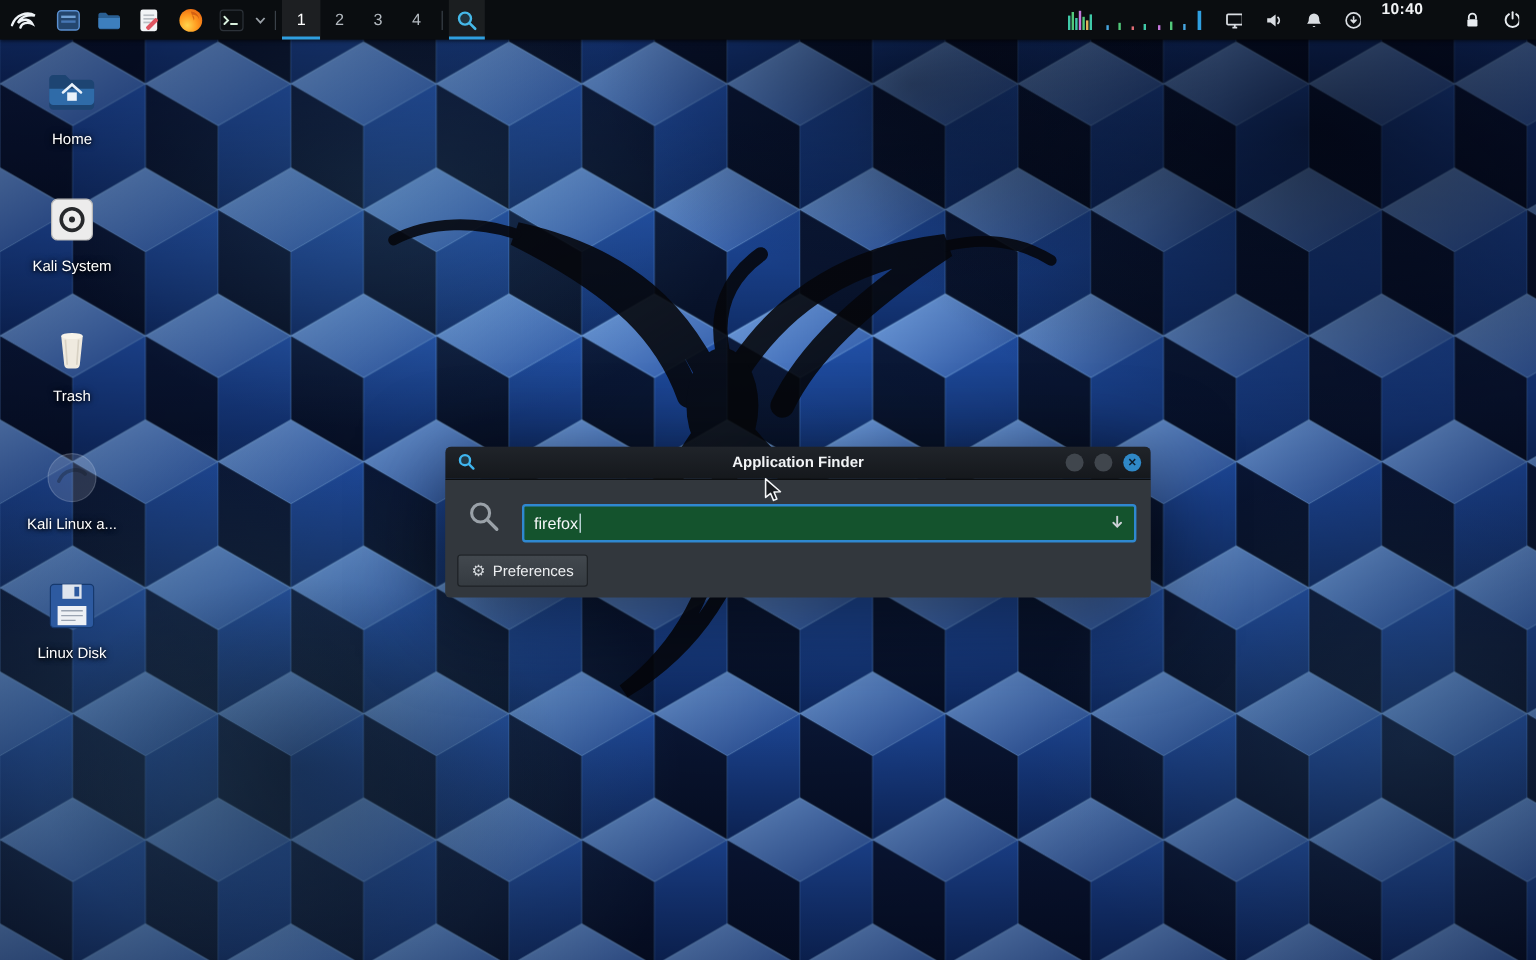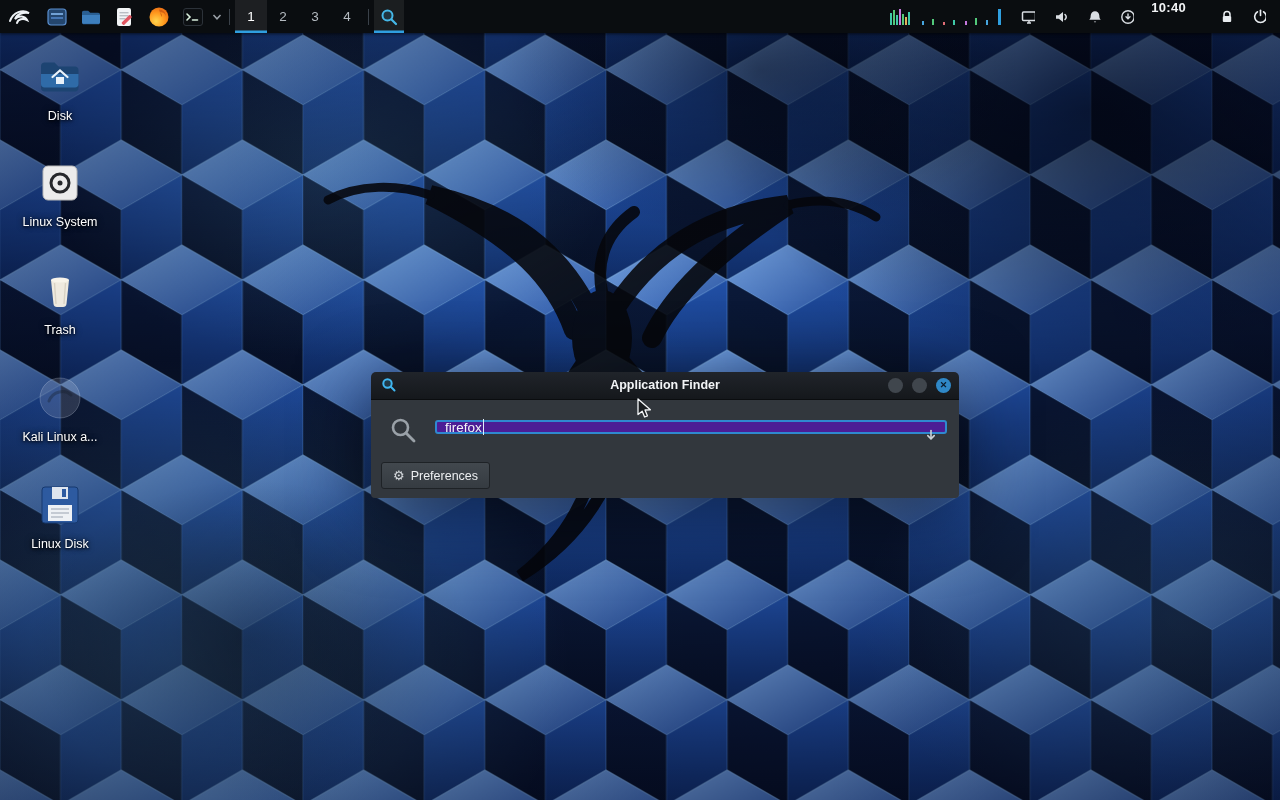--- a/index.html
+++ b/index.html
@@ -47,22 +47,22 @@
   .title{position:absolute;left:0;right:0;top:0;height:27px;line-height:27px;text-align:center;
     font-size:12.5px;font-weight:700;color:#f2f4f6;}
   .win-icon{position:absolute;left:10px;top:5px;}
   .win-btns{position:absolute;right:8px;top:6px;display:flex;gap:9px;z-index:2;}
   .wbtn{width:15px;height:15px;border-radius:50%;border:none;padding:0;cursor:pointer;}
   .wbtn.minb,.wbtn.maxb{background:#40464d;}
   .wbtn.closeb{background:#2f88c7;color:#0c1c2c;font-size:9px;font-weight:700;
     display:flex;align-items:center;justify-content:center;line-height:1;}
   .win-body{position:relative;height:98px;background:var(--window-bg,#32373d);border-radius:0 0 4px 4px;}
   .big-search{position:absolute;left:18px;top:16px;}
-  .combo-entry{position:absolute;left:64px;top:20px;width:512px;height:14px;box-sizing:border-box;
-    background:#4c1d95;border:2px solid var(--entry-border,#2f88d0);border-radius:3px;
+  .combo-entry{position:absolute;left:64px;top:20px;width:512px;height:32px;box-sizing:border-box;
+    background:#14532d;border:2px solid var(--entry-border,#2f88d0);border-radius:3px;
     display:flex;align-items:center;padding:0 28px 0 8px;cursor:text;}
   .entry-text{color:#f4f6f8;font-size:13.5px;}
   .caret{width:1.5px;height:16px;background:#dfeefb;margin-left:1px;}
   .combo-arrow{position:absolute;right:6px;top:5px;cursor:pointer;}
   .gtk-btn{position:absolute;left:10px;top:89px;height:27px;display:flex;align-items:center;gap:6px;
     padding:0 11px;background:linear-gradient(#42484e,#353b41);border:1px solid #1e2226;border-radius:3px;
     color:#eceef0;font-size:12.5px;cursor:pointer;}
   .gear{font-size:13px;color:#d5d9dd;}
   .suggest-popup{position:absolute;left:64px;top:80px;width:522px;height:47px;
     background:var(--popup-bg,#24272b);border:1px solid #070809;box-shadow:0 7px 18px rgba(0,0,0,.5);z-index:6;}
@@ -285,32 +285,32 @@
 
 <div class="desk-icon" id="di-home">
   <div class="ic">
     <svg width="46" height="46">
       <path d="M4 12c0-2 1.5-3.5 3.5-3.5h10l4 4h16.5c2 0 3.5 1.5 3.5 3.5v18c0 2-1.5 3.5-3.5 3.5h-30.5c-2 0-3.5-1.5-3.5-3.5z" fill="#1d4472"></path>
       <path d="M4 20h37.5v10c0 2-1.5 3.5-3.5 3.5H7.5c-2 0-3.5-1.5-3.5-3.5z" fill="#2f6ba8"></path>
       <path d="M15.5 23l7.5-6.5 7.5 6.5" stroke="#eaf2fa" stroke-width="2.2" fill="none" stroke-linecap="round"></path>
       <rect x="19" y="23" width="8" height="7" fill="#eaf2fa"></rect>
     </svg>
   </div>
-  <div class="lbl">Disk</div>
+  <div class="lbl">Home</div>
 </div>
 
 <div class="desk-icon" id="di-fs">
   <div class="ic">
     <svg width="44" height="44">
       <rect x="5" y="5" width="34" height="34" rx="5" fill="#ececec" stroke="#b9b9b9"></rect>
       <circle cx="22" cy="22" r="9" fill="none" stroke="#26282b" stroke-width="3"></circle>
       <circle cx="22" cy="22" r="2.5" fill="#26282b"></circle>
     </svg>
   </div>
-  <div class="lbl">Linux System</div>
+  <div class="lbl">Kali System</div>
 </div>
 
 <div class="desk-icon" id="di-trash">
   <div class="ic">
     <svg width="42" height="42">
       <path d="M12 10h18l-2.5 24c-.2 2-1.5 3-3.5 3h-6c-2 0-3.3-1-3.5-3z" fill="#efeadf"></path>
       <ellipse cx="21" cy="10" rx="9" ry="2.6" fill="#f8f4ea"></ellipse>
       <path d="M15.5 13l1.5 21M26.5 13l-1.5 21" stroke="#d8d2c4" stroke-width="1.4" fill="none"></path>
     </svg>
   </div>

